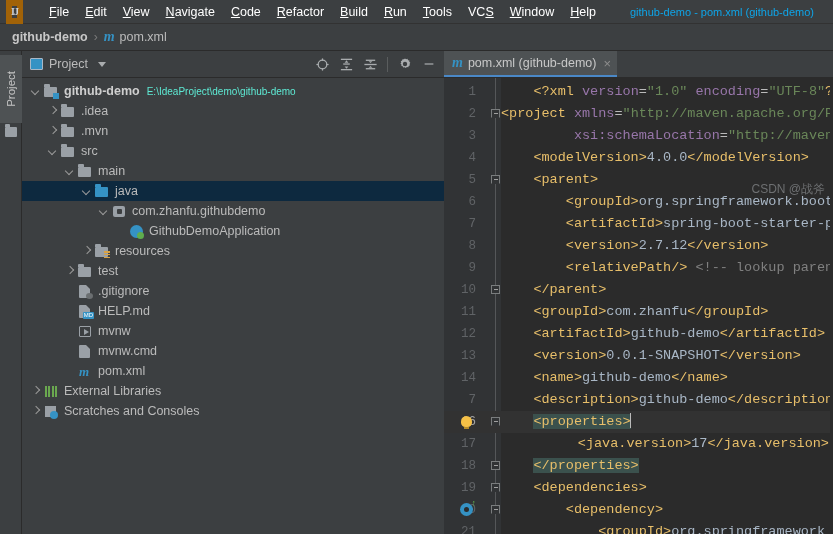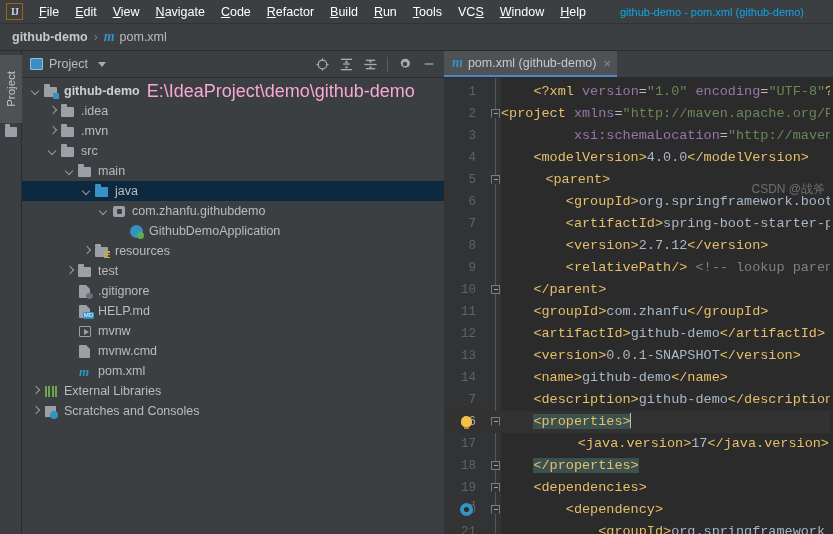--- a/index.html
+++ b/index.html
@@ -11,22 +11,22 @@
   }
   .app { position: relative; width: 833px; height: 534px; background: #3c3f41; }
 
   
   .menubar {
     position: absolute; top: 0; left: 0; width: 833px; height: 24px;
     background: #3c3f41; display: flex; align-items: center;
     border-bottom: 1px solid #323232;
   }
   .ij-logo {
-    width: 17px; height: 17px; margin-left: 6px; margin-right: 8px;
-    border: 1px solid #a16207; background: #3c3f41;
+    width: 17px; height: 24px; margin-left: 6px; margin-right: 18px;
+    border: 6px solid #a16207; background: #3c3f41;
     display: flex; align-items: center; justify-content: center;
     font-family: "Liberation Serif", serif; font-size: 10px; font-weight: bold;
     color: #cfd2d4; letter-spacing: -1px; flex: none;
   }
   .menu-item {
     font-size: 12.5px; color: #ffffff; padding: 2px 8px; white-space: nowrap;
     font-family: "Liberation Sans", sans-serif;
   }
   .menu-item .mn { text-decoration: underline; }
   .win-title {
@@ -112,21 +112,21 @@
     border-bottom: 1.4px solid #9a9a9a; transform: rotate(-45deg);
   }
   .arrow.down::before {
     content:''; position: absolute; left: 2px; top: 2.5px;
     width: 5px; height: 5px; border-right: 1.4px solid #9a9a9a;
     border-bottom: 1.4px solid #9a9a9a; transform: rotate(45deg);
   }
   .ic { width: 16px; height: 15px; flex: none; margin-right: 5px; position: relative; }
   .tlabel { font-size: 12.5px; color: #bbbbbb; }
   .tlabel.bold { font-weight: bold; color: #cfcfcf; }
-  .tpath { font-size: 18px; color: #f9a8d4; margin-left: 7px; }
+  .tpath { font-size: 10px; color: #5eead4; margin-left: 7px; }
 
   
   .fo { position:absolute; left:1px; top:3px; width:13px; height:10px; background:#9aa0a6; border-radius:1px; }
   .fo::before { content:''; position:absolute; top:-3px; left:0; width:6px; height:3px; background:#9aa0a6; border-radius:1px 1px 0 0; }
   .fo.blue { background:#3592c4; }
   .fo.blue::before { background:#3592c4; }
   .badge-blue { position:absolute; right:0px; bottom:0px; width:6px; height:6px; background:#3592c4; }
   .badge-orange { position:absolute; right:0px; bottom:1px; width:6px; height:7px;
      background: repeating-linear-gradient(to bottom, #d9a343 0 1.5px, transparent 1.5px 3px); }
 
@@ -501,21 +501,21 @@
           <div class="lnum" style="top: 421px;">20</div>
           <div class="foldmark open" style="top: 427px;"></div>
           <div class="mavenicon" style="top: 425px;"></div>
           <div class="lnum" style="top: 443px;">21</div>
         </div>
       <div class="code-lines" id="code-lines">
           <div class="cline" style="position: absolute; top: 3px; left: 0px;"><span style="white-space: pre;">    </span><span class="tag" style="white-space: pre;">&lt;?xml</span><span class="aname" style="white-space: pre;"> version</span><span class="attr" style="white-space: pre;">=</span><span class="str" style="white-space: pre;">"1.0"</span><span class="aname" style="white-space: pre;"> encoding</span><span class="attr" style="white-space: pre;">=</span><span class="str" style="white-space: pre;">"UTF-8"</span><span class="tag" style="white-space: pre;">?&gt;</span></div>
           <div class="cline" style="position: absolute; top: 25px; left: 0px;"><span style="white-space: pre;"></span><span class="tag" style="white-space: pre;">&lt;project</span><span class="aname" style="white-space: pre;"> xmlns</span><span class="attr" style="white-space: pre;">=</span><span class="str" style="white-space: pre;">"http://maven.apache.org/P</span></div>
           <div class="cline" style="position: absolute; top: 47px; left: 0px;"><span style="white-space: pre;">         </span><span class="aname" style="white-space: pre;">xsi</span><span class="aname" style="white-space: pre;">:schemaLocation</span><span class="attr" style="white-space: pre;">=</span><span class="str" style="white-space: pre;">"http://maven</span></div>
           <div class="cline" style="position: absolute; top: 69px; left: 0px;"><span style="white-space: pre;">    </span><span class="tag" style="white-space: pre;">&lt;modelVersion&gt;</span><span class="txt" style="white-space: pre;">4.0.0</span><span class="tag" style="white-space: pre;">&lt;/modelVersion&gt;</span></div>
-          <div class="cline" style="position: absolute; top: 91px; left: 12px; text-align: right;"><span style="white-space: pre;">    </span><span class="tag" style="white-space: pre;">&lt;parent&gt;</span></div>
+          <div class="cline" style="position: absolute; top: 91px; left: 0px; text-align: right;"><span style="white-space: pre;">    </span><span class="tag" style="white-space: pre;">&lt;parent&gt;</span></div>
           <div class="cline" style="position: absolute; top: 113px; left: 0px;"><span style="white-space: pre;">        </span><span class="tag" style="white-space: pre;">&lt;groupId&gt;</span><span class="txt" style="white-space: pre;">org.springframework.boot</span></div>
           <div class="cline" style="position: absolute; top: 135px; left: 0px;"><span style="white-space: pre;">        </span><span class="tag" style="white-space: pre;">&lt;artifactId&gt;</span><span class="txt" style="white-space: pre;">spring-boot-starter-p</span></div>
           <div class="cline" style="position: absolute; top: 157px; left: 0px;"><span style="white-space: pre;">        </span><span class="tag" style="white-space: pre;">&lt;version&gt;</span><span class="txt" style="white-space: pre;">2.7.12</span><span class="tag" style="white-space: pre;">&lt;/version&gt;</span></div>
           <div class="cline" style="position: absolute; top: 179px; left: 0px;"><span style="white-space: pre;">        </span><span class="tag" style="white-space: pre;">&lt;relativePath/&gt;</span><span class="com" style="white-space: pre;"> &lt;!-- lookup paren</span></div>
           <div class="cline" style="position: absolute; top: 201px; left: 0px;"><span style="white-space: pre;">    </span><span class="tag" style="white-space: pre;">&lt;/parent&gt;</span></div>
           <div class="cline" style="position: absolute; top: 223px; left: 0px;"><span style="white-space: pre;">    </span><span class="tag" style="white-space: pre;">&lt;groupId&gt;</span><span class="txt" style="white-space: pre;">com.zhanfu</span><span class="tag" style="white-space: pre;">&lt;/groupId&gt;</span></div>
           <div class="cline" style="position: absolute; top: 245px; left: 0px;"><span style="white-space: pre;">    </span><span class="tag" style="white-space: pre;">&lt;artifactId&gt;</span><span class="txt" style="white-space: pre;">github-demo</span><span class="tag" style="white-space: pre;">&lt;/artifactId&gt;</span></div>
           <div class="cline" style="position: absolute; top: 267px; left: 0px;"><span style="white-space: pre;">    </span><span class="tag" style="white-space: pre;">&lt;version&gt;</span><span class="txt" style="white-space: pre;">0.0.1-SNAPSHOT</span><span class="tag" style="white-space: pre;">&lt;/version&gt;</span></div>
           <div class="cline" style="position: absolute; top: 289px; left: 0px;"><span style="white-space: pre;">    </span><span class="tag" style="white-space: pre;">&lt;name&gt;</span><span class="txt" style="white-space: pre;">github-demo</span><span class="tag" style="white-space: pre;">&lt;/name&gt;</span></div>
           <div class="cline" style="position: absolute; top: 311px; left: 0px;"><span style="white-space: pre;">    </span><span class="tag" style="white-space: pre;">&lt;description&gt;</span><span class="txt" style="white-space: pre;">github-demo</span><span class="tag" style="white-space: pre;">&lt;/description</span></div>

